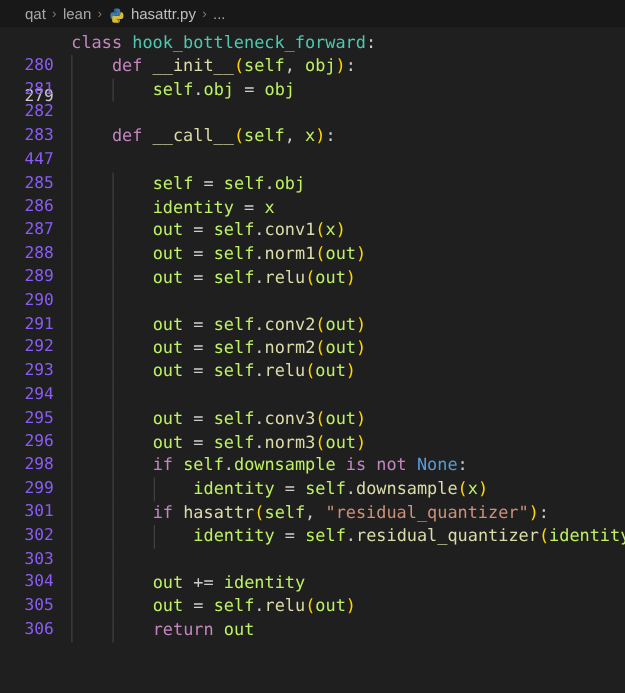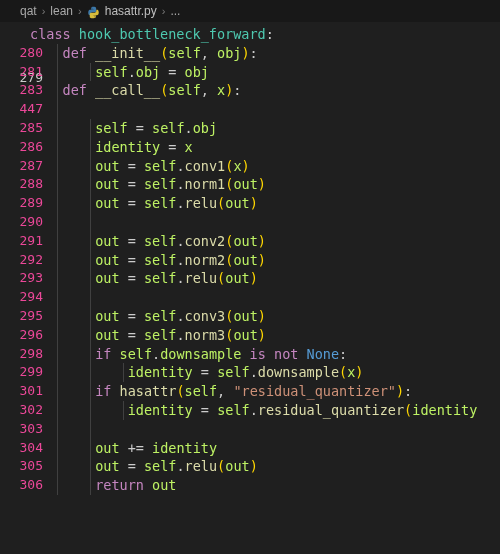--- a/index.html
+++ b/index.html
@@ -62,31 +62,31 @@
     line-height: 18.8px;
     font-size: 13.5px;
     white-space: pre;
     display: block;
   }
   .ln {
     position: absolute;
     left: 0;
     width: 43px;
     text-align: right;
-    color: #ec4899;
+    color: #8b5cf6;
     font-size: 13px;
     letter-spacing: 0px;
   }
   .line.active .ln {
     color: #cccccc;
     margin-top: 44px;
   }
   .code {
     display: block;
-    padding-left: 30px;
+    padding-left: 57px;
     color: #cccccc;
   }
 
   
   .guide {
     position: absolute;
     top: 0;
     width: 1px;
     height: 18.8px;
     background: #404040;
@@ -135,20 +135,21 @@
   <span class="crumb-file">hasattr.py</span>
   <span class="crumb-sep">›</span>
   <span class="crumb">...</span>
 </div>
 
 <div id="editor">
   <div id="code-surface">
       <div class="line active"><span class="ln">279</span><span class="code"><span class="kw">class</span><span class="punct"> </span><span class="cls">hook_bottleneck_forward</span><span class="punct">:</span></span></div>
       <div class="line"><span class="ln">280</span><div class="guide g1"></div><span class="code"><span class="punct"> </span><span class="punct"> </span><span class="punct"> </span><span class="punct"> </span><span class="kw">def</span><span class="punct"> </span><span class="fn">__init__</span><span class="paren">(</span><span class="var">self</span><span class="punct">,</span><span class="punct"> </span><span class="var">obj</span><span class="paren">)</span><span class="punct">:</span></span></div>
       <div class="line"><span class="ln">281</span><div class="guide g1"></div><div class="guide g2"></div><span class="code"><span class="punct"> </span><span class="punct"> </span><span class="punct"> </span><span class="punct"> </span><span class="punct"> </span><span class="punct"> </span><span class="punct"> </span><span class="punct"> </span><span class="var">self</span><span class="punct">.</span><span class="var">obj</span><span class="punct"> </span><span class="punct">=</span><span class="punct"> </span><span class="var">obj</span></span></div>
+      <div class="line"><span class="ln">282</span><div class="guide g1"></div><span class="code">&nbsp;</span></div>
       <div class="line"><span class="ln">283</span><div class="guide g1"></div><span class="code"><span class="punct"> </span><span class="punct"> </span><span class="punct"> </span><span class="punct"> </span><span class="kw">def</span><span class="punct"> </span><span class="fn">__call__</span><span class="paren">(</span><span class="var">self</span><span class="punct">,</span><span class="punct"> </span><span class="var">x</span><span class="paren">)</span><span class="punct">:</span></span></div>
       <div class="line"><span class="ln">447</span><div class="guide g1"></div><span class="code">&nbsp;</span></div>
       <div class="line"><span class="ln">285</span><div class="guide g1"></div><div class="guide g2"></div><span class="code"><span class="punct"> </span><span class="punct"> </span><span class="punct"> </span><span class="punct"> </span><span class="punct"> </span><span class="punct"> </span><span class="punct"> </span><span class="punct"> </span><span class="var">self</span><span class="punct"> </span><span class="punct">=</span><span class="punct"> </span><span class="var">self</span><span class="punct">.</span><span class="var">obj</span></span></div>
       <div class="line"><span class="ln">286</span><div class="guide g1"></div><div class="guide g2"></div><span class="code"><span class="punct"> </span><span class="punct"> </span><span class="punct"> </span><span class="punct"> </span><span class="punct"> </span><span class="punct"> </span><span class="punct"> </span><span class="punct"> </span><span class="var">identity</span><span class="punct"> </span><span class="punct">=</span><span class="punct"> </span><span class="var">x</span></span></div>
       <div class="line"><span class="ln">287</span><div class="guide g1"></div><div class="guide g2"></div><span class="code"><span class="punct"> </span><span class="punct"> </span><span class="punct"> </span><span class="punct"> </span><span class="punct"> </span><span class="punct"> </span><span class="punct"> </span><span class="punct"> </span><span class="var">out</span><span class="punct"> </span><span class="punct">=</span><span class="punct"> </span><span class="var">self</span><span class="punct">.</span><span class="fn">conv1</span><span class="paren">(</span><span class="var">x</span><span class="paren">)</span></span></div>
       <div class="line"><span class="ln">288</span><div class="guide g1"></div><div class="guide g2"></div><span class="code"><span class="punct"> </span><span class="punct"> </span><span class="punct"> </span><span class="punct"> </span><span class="punct"> </span><span class="punct"> </span><span class="punct"> </span><span class="punct"> </span><span class="var">out</span><span class="punct"> </span><span class="punct">=</span><span class="punct"> </span><span class="var">self</span><span class="punct">.</span><span class="fn">norm1</span><span class="paren">(</span><span class="var">out</span><span class="paren">)</span></span></div>
       <div class="line"><span class="ln">289</span><div class="guide g1"></div><div class="guide g2"></div><span class="code"><span class="punct"> </span><span class="punct"> </span><span class="punct"> </span><span class="punct"> </span><span class="punct"> </span><span class="punct"> </span><span class="punct"> </span><span class="punct"> </span><span class="var">out</span><span class="punct"> </span><span class="punct">=</span><span class="punct"> </span><span class="var">self</span><span class="punct">.</span><span class="fn">relu</span><span class="paren">(</span><span class="var">out</span><span class="paren">)</span></span></div>
       <div class="line"><span class="ln">290</span><div class="guide g1"></div><div class="guide g2"></div><span class="code">&nbsp;</span></div>
       <div class="line"><span class="ln">291</span><div class="guide g1"></div><div class="guide g2"></div><span class="code"><span class="punct"> </span><span class="punct"> </span><span class="punct"> </span><span class="punct"> </span><span class="punct"> </span><span class="punct"> </span><span class="punct"> </span><span class="punct"> </span><span class="var">out</span><span class="punct"> </span><span class="punct">=</span><span class="punct"> </span><span class="var">self</span><span class="punct">.</span><span class="fn">conv2</span><span class="paren">(</span><span class="var">out</span><span class="paren">)</span></span></div>
       <div class="line"><span class="ln">292</span><div class="guide g1"></div><div class="guide g2"></div><span class="code"><span class="punct"> </span><span class="punct"> </span><span class="punct"> </span><span class="punct"> </span><span class="punct"> </span><span class="punct"> </span><span class="punct"> </span><span class="punct"> </span><span class="var">out</span><span class="punct"> </span><span class="punct">=</span><span class="punct"> </span><span class="var">self</span><span class="punct">.</span><span class="fn">norm2</span><span class="paren">(</span><span class="var">out</span><span class="paren">)</span></span></div>

